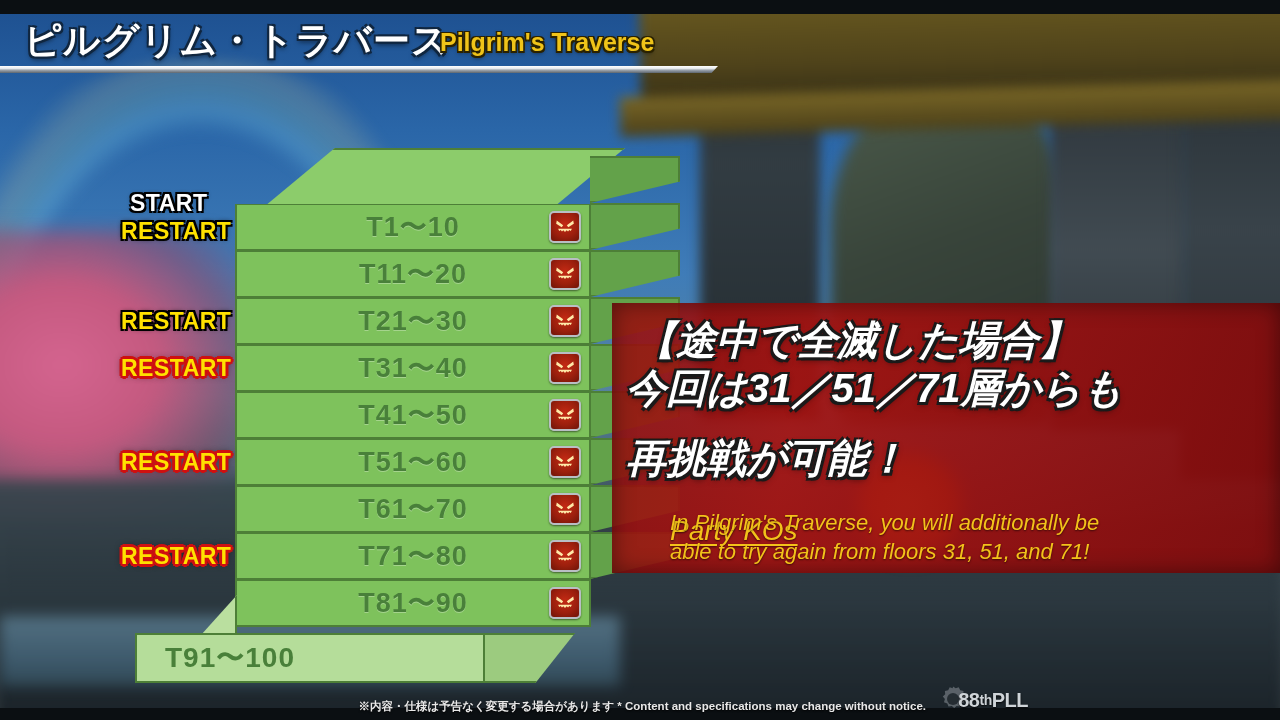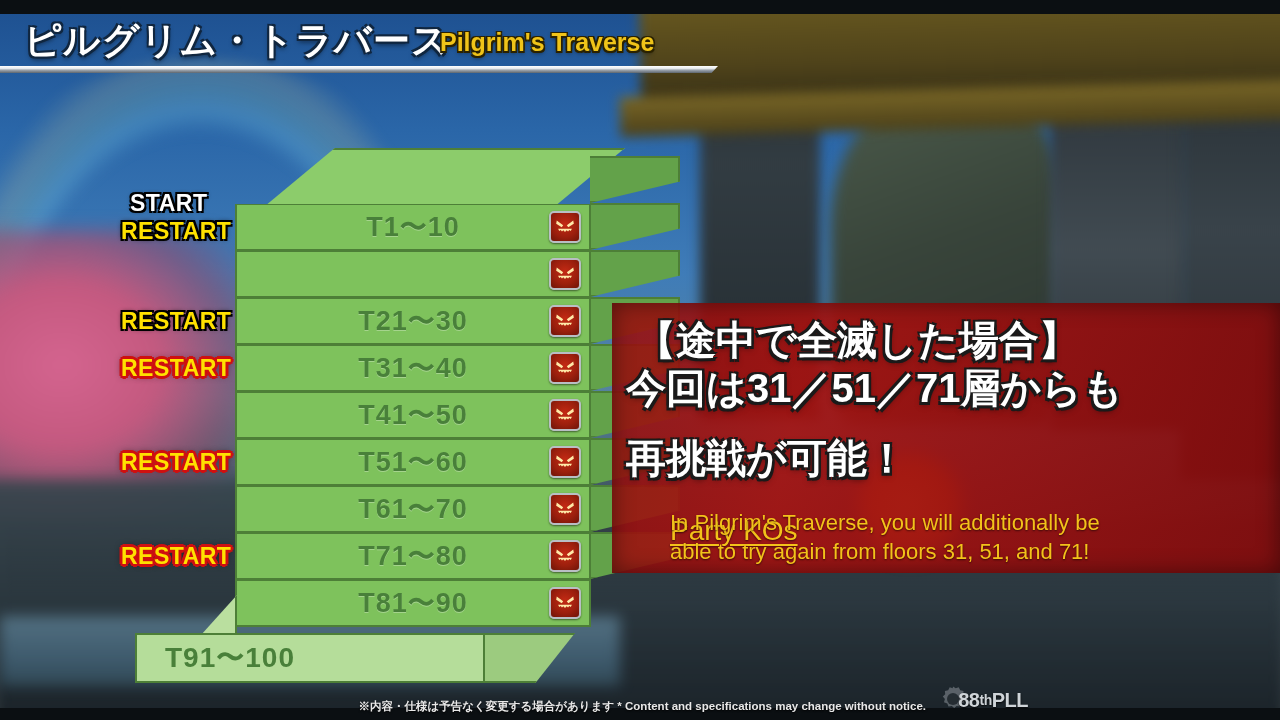--- a/index.html
+++ b/index.html
@@ -93,21 +93,21 @@
      text-shadow:-2px -2px 0 #000,2px -2px 0 #000,-2px 2px 0 #000,2px 2px 0 #000,0 0 4px rgba(0,0,0,.9);}
   .tag.restart-blk{color:#ffe100;left:121px;
      text-shadow:-2px -2px 0 #000,2px -2px 0 #000,-2px 2px 0 #000,2px 2px 0 #000,0 0 5px rgba(0,0,0,.9);}
   .tag.restart-red{color:#ffe100;left:121px;
      text-shadow:-2px -2px 0 #cf1010,2px -2px 0 #cf1010,-2px 2px 0 #cf1010,2px 2px 0 #cf1010,
                  -3px 0 0 #cf1010,3px 0 0 #cf1010,0 -3px 0 #cf1010,0 3px 0 #cf1010,0 0 7px rgba(0,0,0,.85);}
 
   
   .callout{position:absolute;left:612px;top:303px;width:668px;height:270px;
      background:linear-gradient(100deg,rgba(150,14,14,.88) 0%,rgba(168,18,16,.90) 28%,rgba(152,14,14,.90) 62%,rgba(133,10,10,.90) 100%);
-     box-shadow:0 0 22px rgba(0,0,0,.45) inset;}
+     box-shadow:0 0 22px rgba(0,0,0,.45) inset;font-style:italic;}
   .co-jp{position:absolute;left:24px;font-size:40px;font-weight:bold;color:#fff;white-space:nowrap;
      letter-spacing:0px;
      text-shadow:-2.5px -2.5px 0 #1a1a1a,2.5px -2.5px 0 #1a1a1a,-2.5px 2.5px 0 #1a1a1a,2.5px 2.5px 0 #1a1a1a,0 3px 6px rgba(0,0,0,.55);}
   .co-jp.l1{top:10px;}
   .co-jp.l2{top:58px;left:14px;}
   .co-jp.l3{top:108px;left:14px;margin-top:20px;}
   .co-head{position:absolute;left:58px;top:172px;font-size:28px;color:#f3c21a;
      text-decoration:underline;text-underline-offset:4px;
      text-shadow:0 1px 2px rgba(0,0,0,.6);margin-top:40px;}
   .co-body{position:absolute;left:58px;top:205px;font-size:22px;color:#f3c21a;line-height:1.32;
@@ -171,20 +171,21 @@
           <span class="floor-label">T1〜10</span>
           <span class="boss">
             <svg width="22" height="22" viewBox="0 0 24 24">
               <path fill="#ffe9a8" d="M3 5l7 5-1.6 2.2L2.4 8.4z"></path>
               <path fill="#ffe9a8" d="M21 5l-7 5 1.6 2.2 6-3.8z"></path>
               <path fill="#ffe9a8" d="M4.5 14h15l-1.2 2.4-1.6-1.1-1.4 1.6-1.5-1.3-1.8 1.8-1.8-1.8-1.5 1.3-1.4-1.6-1.6 1.1z"></path>
             </svg>
           </span>
         </div>
         <div class="floor">
+          <span class="floor-label">T11〜20</span>
           <span class="boss">
             <svg width="22" height="22" viewBox="0 0 24 24">
               <path fill="#ffe9a8" d="M3 5l7 5-1.6 2.2L2.4 8.4z"></path>
               <path fill="#ffe9a8" d="M21 5l-7 5 1.6 2.2 6-3.8z"></path>
               <path fill="#ffe9a8" d="M4.5 14h15l-1.2 2.4-1.6-1.1-1.4 1.6-1.5-1.3-1.8 1.8-1.8-1.8-1.5 1.3-1.4-1.6-1.6 1.1z"></path>
             </svg>
           </span>
         </div>
         <div class="floor">
           <span class="floor-label">T21〜30</span>

